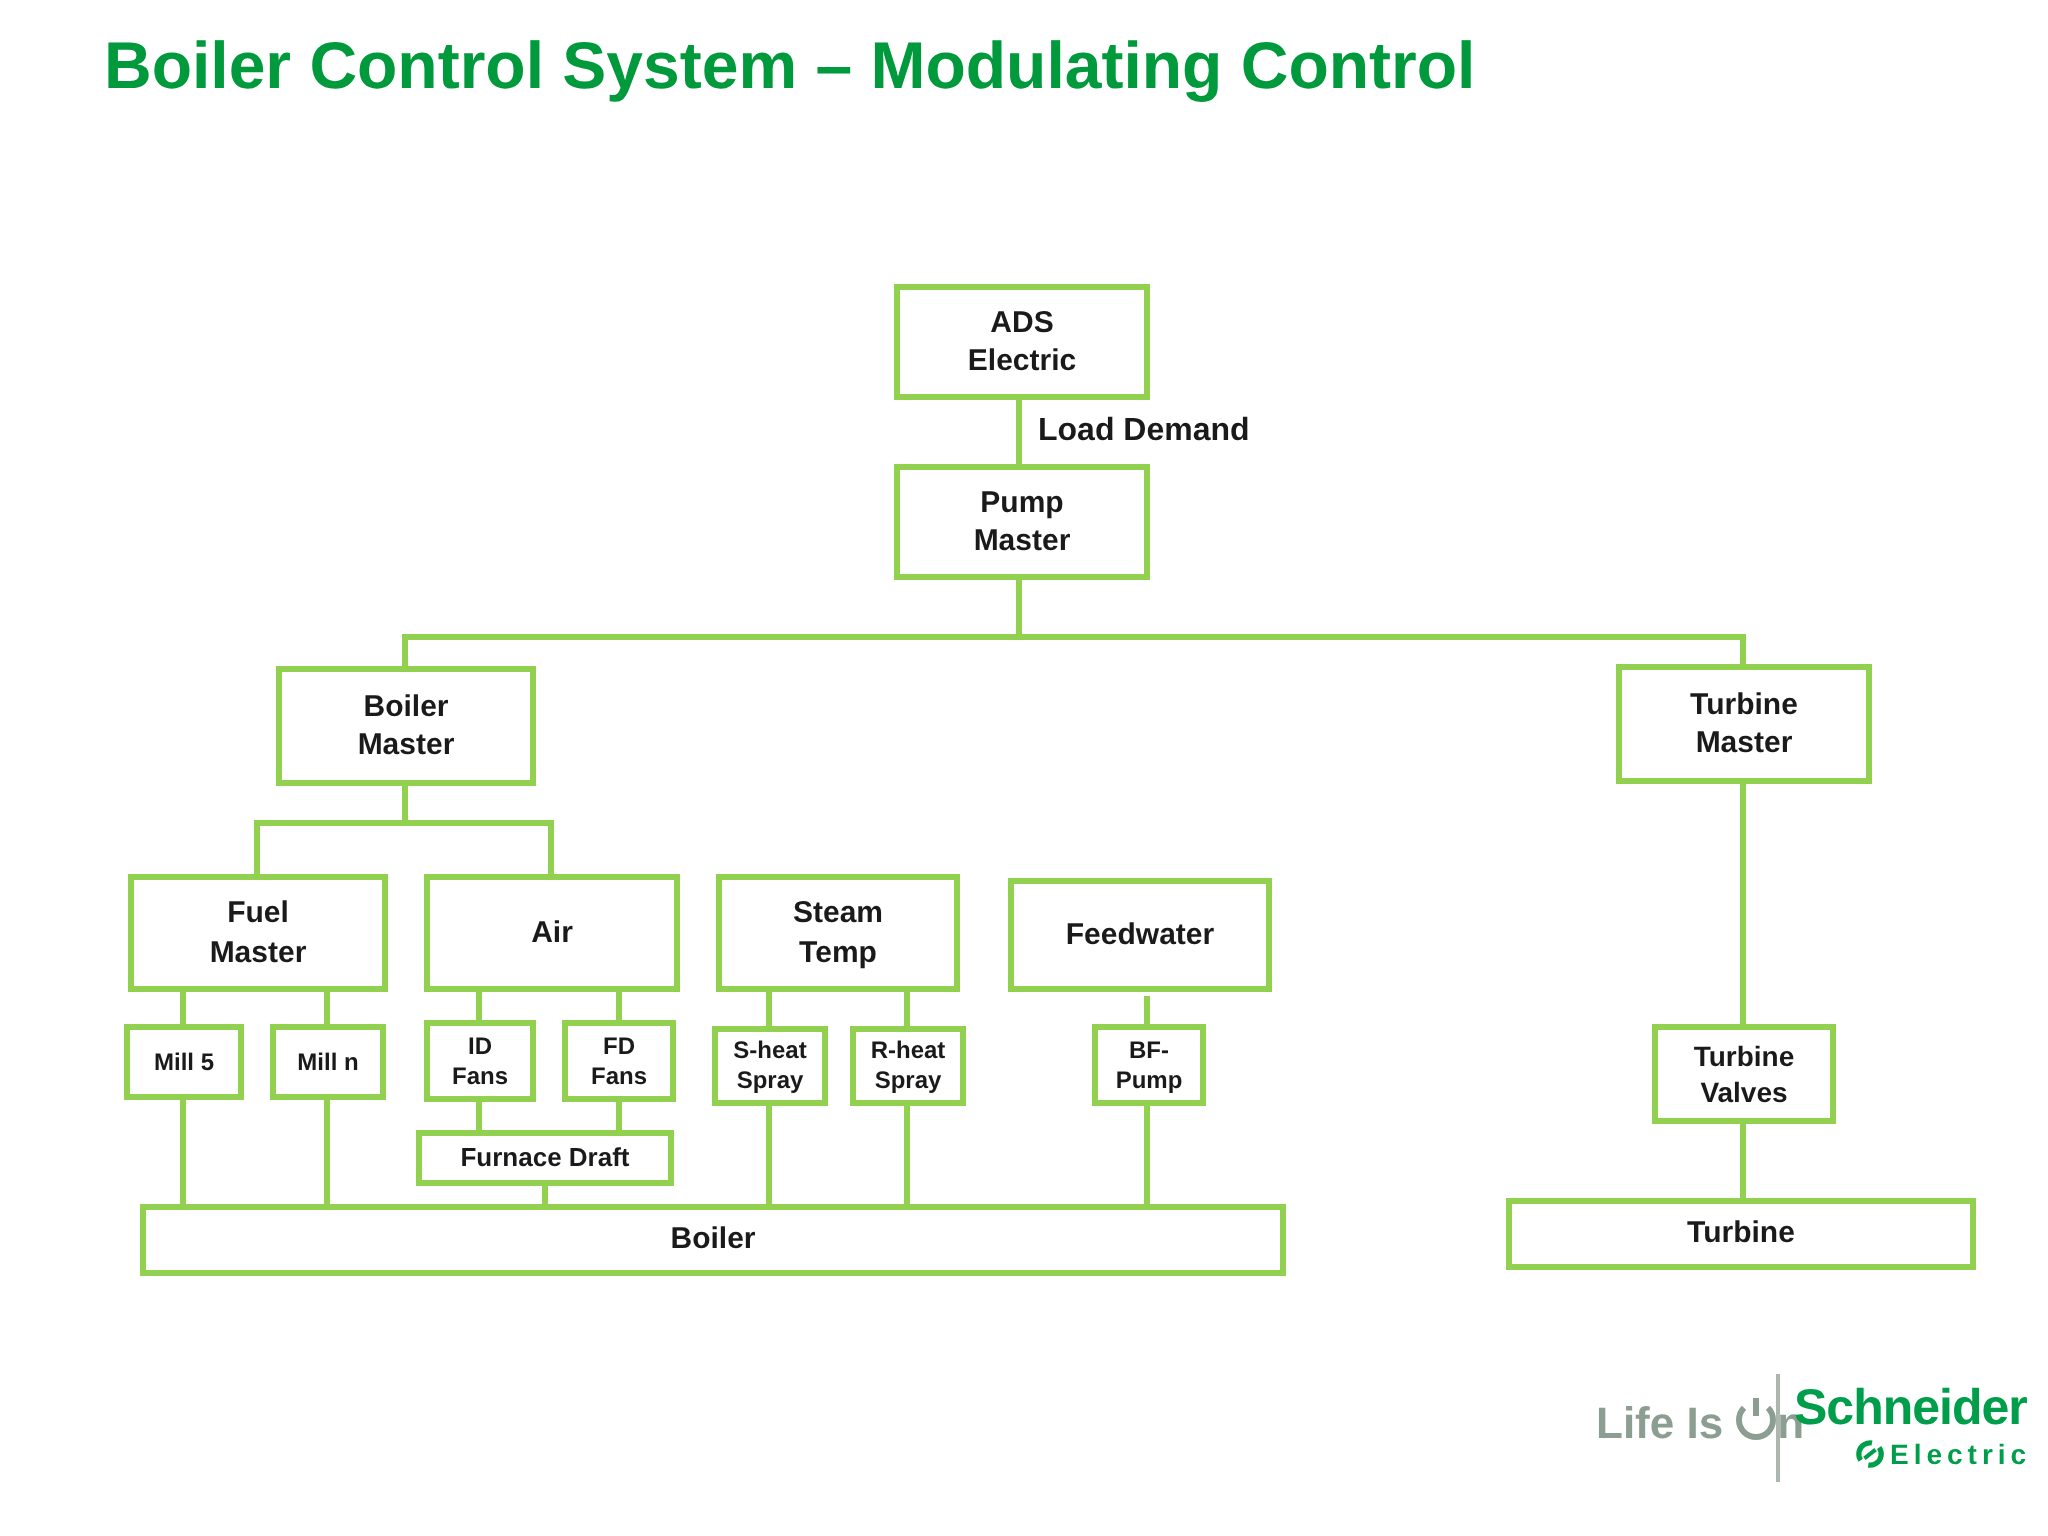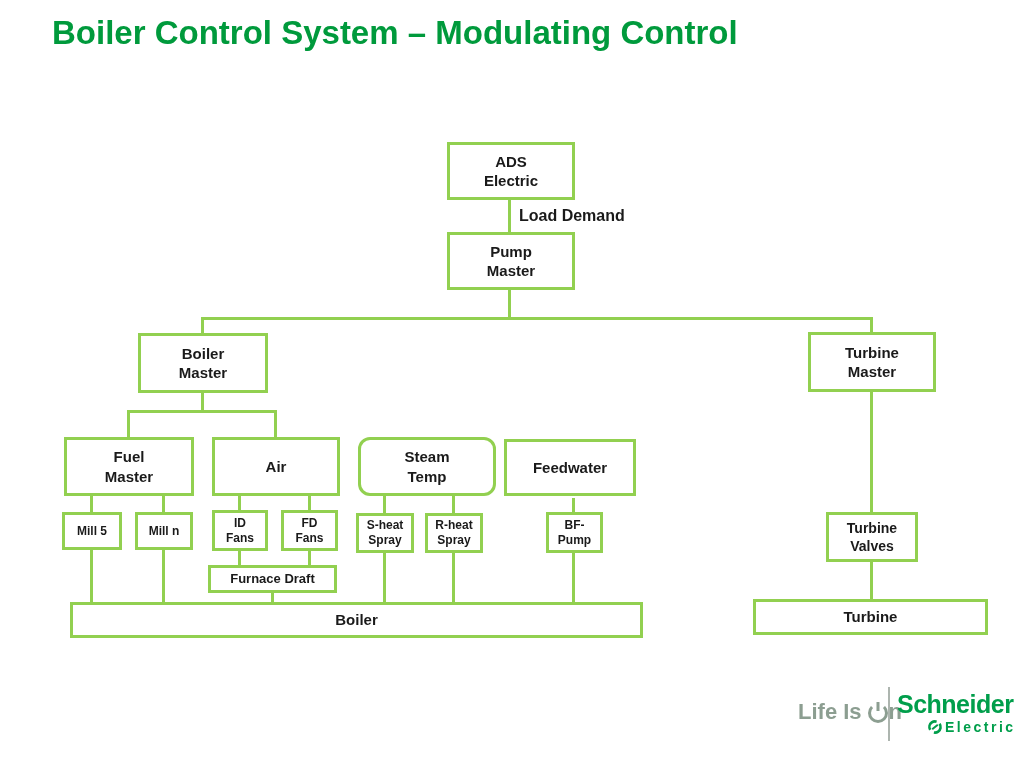--- a/index.html
+++ b/index.html
@@ -35,21 +35,21 @@
   .vline{width:3px;}
   .hline{height:3px;}
   
   .free-label{
     position:absolute;font-weight:bold;color:var(--ink);font-size:16px;white-space:nowrap;
   }
   
   .tagline{
     position:absolute;left:798px;top:699px;
     font-size:22px;font-weight:bold;color:var(--tagline);
-    display:flex;align-items:center;
+    display:flex;
   }
   .power-o{
     position:relative;display:inline-block;width:14px;height:14px;
     border:3px solid var(--tagline);border-top-color:transparent;border-radius:50%;
     margin:0 1px;top:1px;
   }
   .power-o::after{
     content:"";position:absolute;left:50%;top:-4px;transform:translateX(-50%);
     width:3px;height:9px;background:var(--tagline);
   }
@@ -145,21 +145,21 @@
         <span class="ln">Master</span>
       </div>
   </div>
 
   <div class="box" style="left:212px;top:437px;width:128px;height:59px;">
     <div class="txt">
         <span class="ln">Air</span>
       </div>
   </div>
 
-  <div class="box" style="left:358px;top:437px;width:138px;height:59px;border-radius:12px;">
+  <div class="box" style="left:358px;top:437px;width:122px;height:59px;">
     <div class="txt">
         <span class="ln">Steam</span>
         <span class="ln">Temp</span>
       </div>
   </div>
 
   <div class="box" style="left:504px;top:439px;width:132px;height:57px;">
     <div class="txt">
         <span class="ln">Feedwater</span>
       </div>

